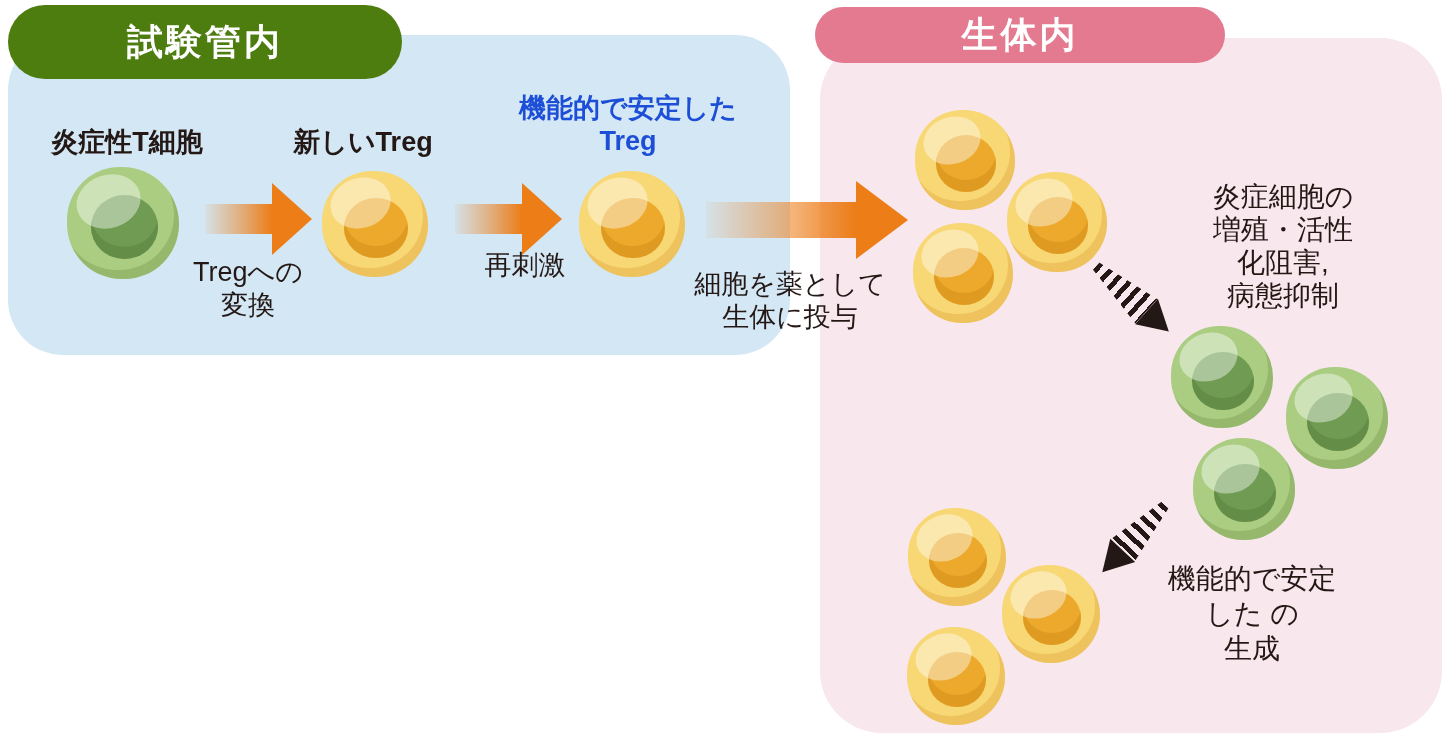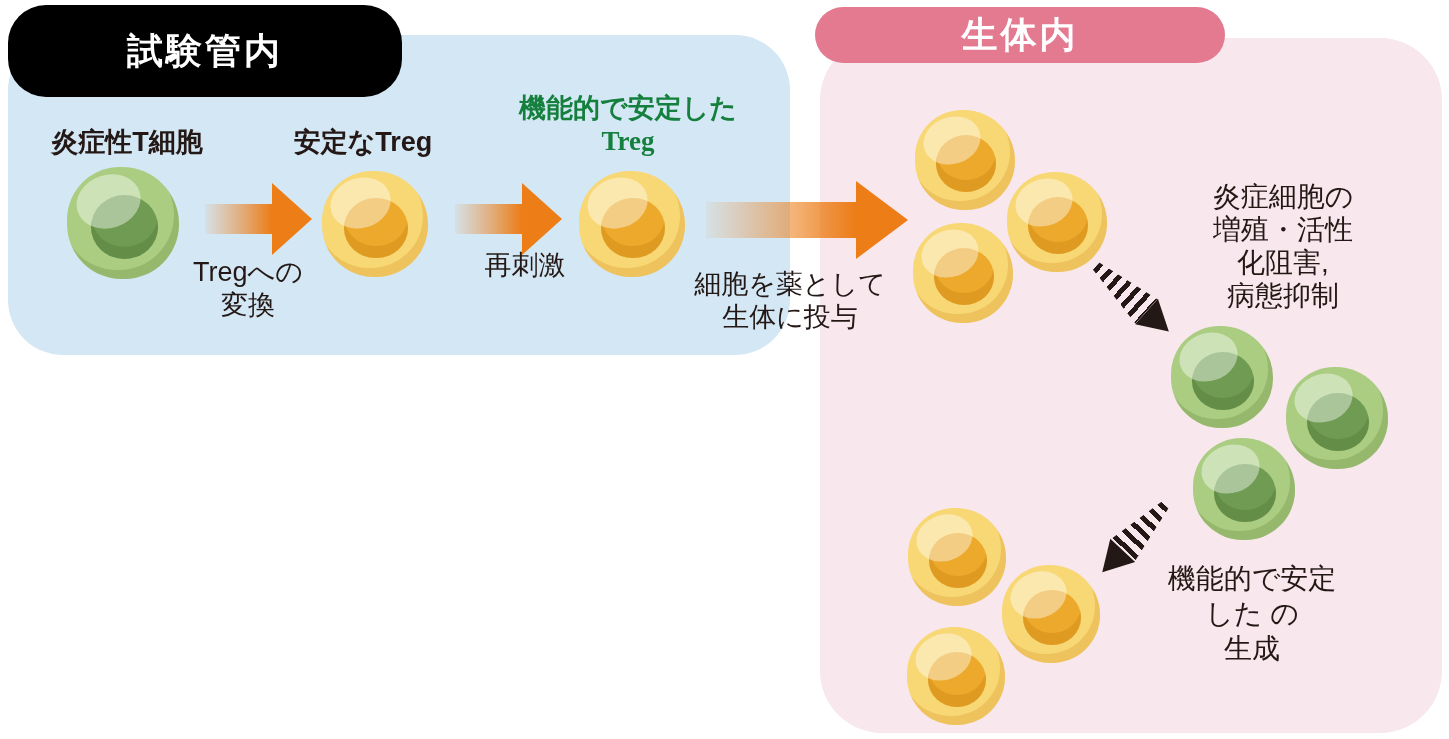--- a/index.html
+++ b/index.html
@@ -6,29 +6,29 @@
   #stage{
     position:relative;width:1449px;height:739px;background:#ffffff;overflow:hidden;
     font-family:"Liberation Sans","DejaVu Sans",sans-serif;color:#231815;
   }
   
   .panel{position:absolute;}
   .panel-blue{left:8px;top:35px;width:782px;height:320px;background:#D4E7F4;border-radius:55px;}
   .panel-pink{left:820px;top:38px;width:622px;height:695px;background:#F8E7ED;border-radius:62px;}
   .pill{position:absolute;display:flex;align-items:center;justify-content:center;
         color:#ffffff;font-size:36px;font-weight:bold;letter-spacing:3px;z-index:5;}
-  .pill-blue{left:8px;top:5px;width:394px;height:92px;background:#000000;border-radius:38px;}
+  .pill-blue{left:8px;top:5px;width:394px;height:74px;background:#4d7c0f;border-radius:38px;}
   .pill-pink{left:815px;top:7px;width:410px;height:56px;background:#E37A90;border-radius:36px;}
 
   
   .lbl{position:absolute;white-space:nowrap;transform:translate(-50%,-50%);}
   .lbl-block{position:absolute;transform:translateX(-50%);text-align:center;}
   .name{font-size:27px;font-weight:600;}
   .caption{font-size:27px;font-weight:400;line-height:33px;}
-  .red{color:#15803d;font-weight:600;font-size:27px;line-height:33px;font-family:Liberation Serif, serif;}
+  .red{color:#1d4ed8;font-weight:600;font-size:27px;line-height:33px;}
   .fx-text{font-size:28px;line-height:33px;margin-top:12px;}
   .gen-text{font-size:28px;line-height:35px;}
 
   
   .cell{position:absolute;border-radius:48% 52% 50% 50%;}
   .cell::before{content:"";position:absolute;left:21%;top:25%;width:60%;height:57%;border-radius:50%;}
   .cell::after{content:"";position:absolute;left:8%;top:7%;width:58%;height:47%;border-radius:50%;
                transform:rotate(-18deg);background:rgba(255,255,255,.42);}
   .cell-yellow{background:#F8D775;box-shadow:inset -5px -9px 0 rgba(226,168,62,.45);}
   .cell-yellow::before{background:#ECA92B;box-shadow:inset 0 -12px 0 rgba(205,135,20,.4);}
@@ -76,21 +76,21 @@
 
   <div class="arrow-h arrow-small" style="left:205px;top:183px;height:72px;">
     <div class="body"></div>
     <div class="head"></div>
   </div>
   <div class="lbl-block caption" style="left:248px;top:256px;">
     <div>Tregへの</div>
     <div>変換</div>
   </div>
 
-  <div class="lbl name" style="left:363px;top:142px;">安定なTreg</div>
+  <div class="lbl name" style="left:363px;top:142px;">新しいTreg</div>
   <div class="cell cell-yellow" style="left:322px;top:171px;width:106px;height:106px;"></div>
 
   <div class="arrow-h arrow-small" style="left:455px;top:183px;height:72px;">
     <div class="body"></div>
     <div class="head"></div>
   </div>
   <div class="lbl caption" style="left:501px;top:265px;margin-left:24px;">再刺激</div>
 
   <div class="lbl-block red" style="left:628px;top:92px;">
     <div>機能的で安定した</div>

